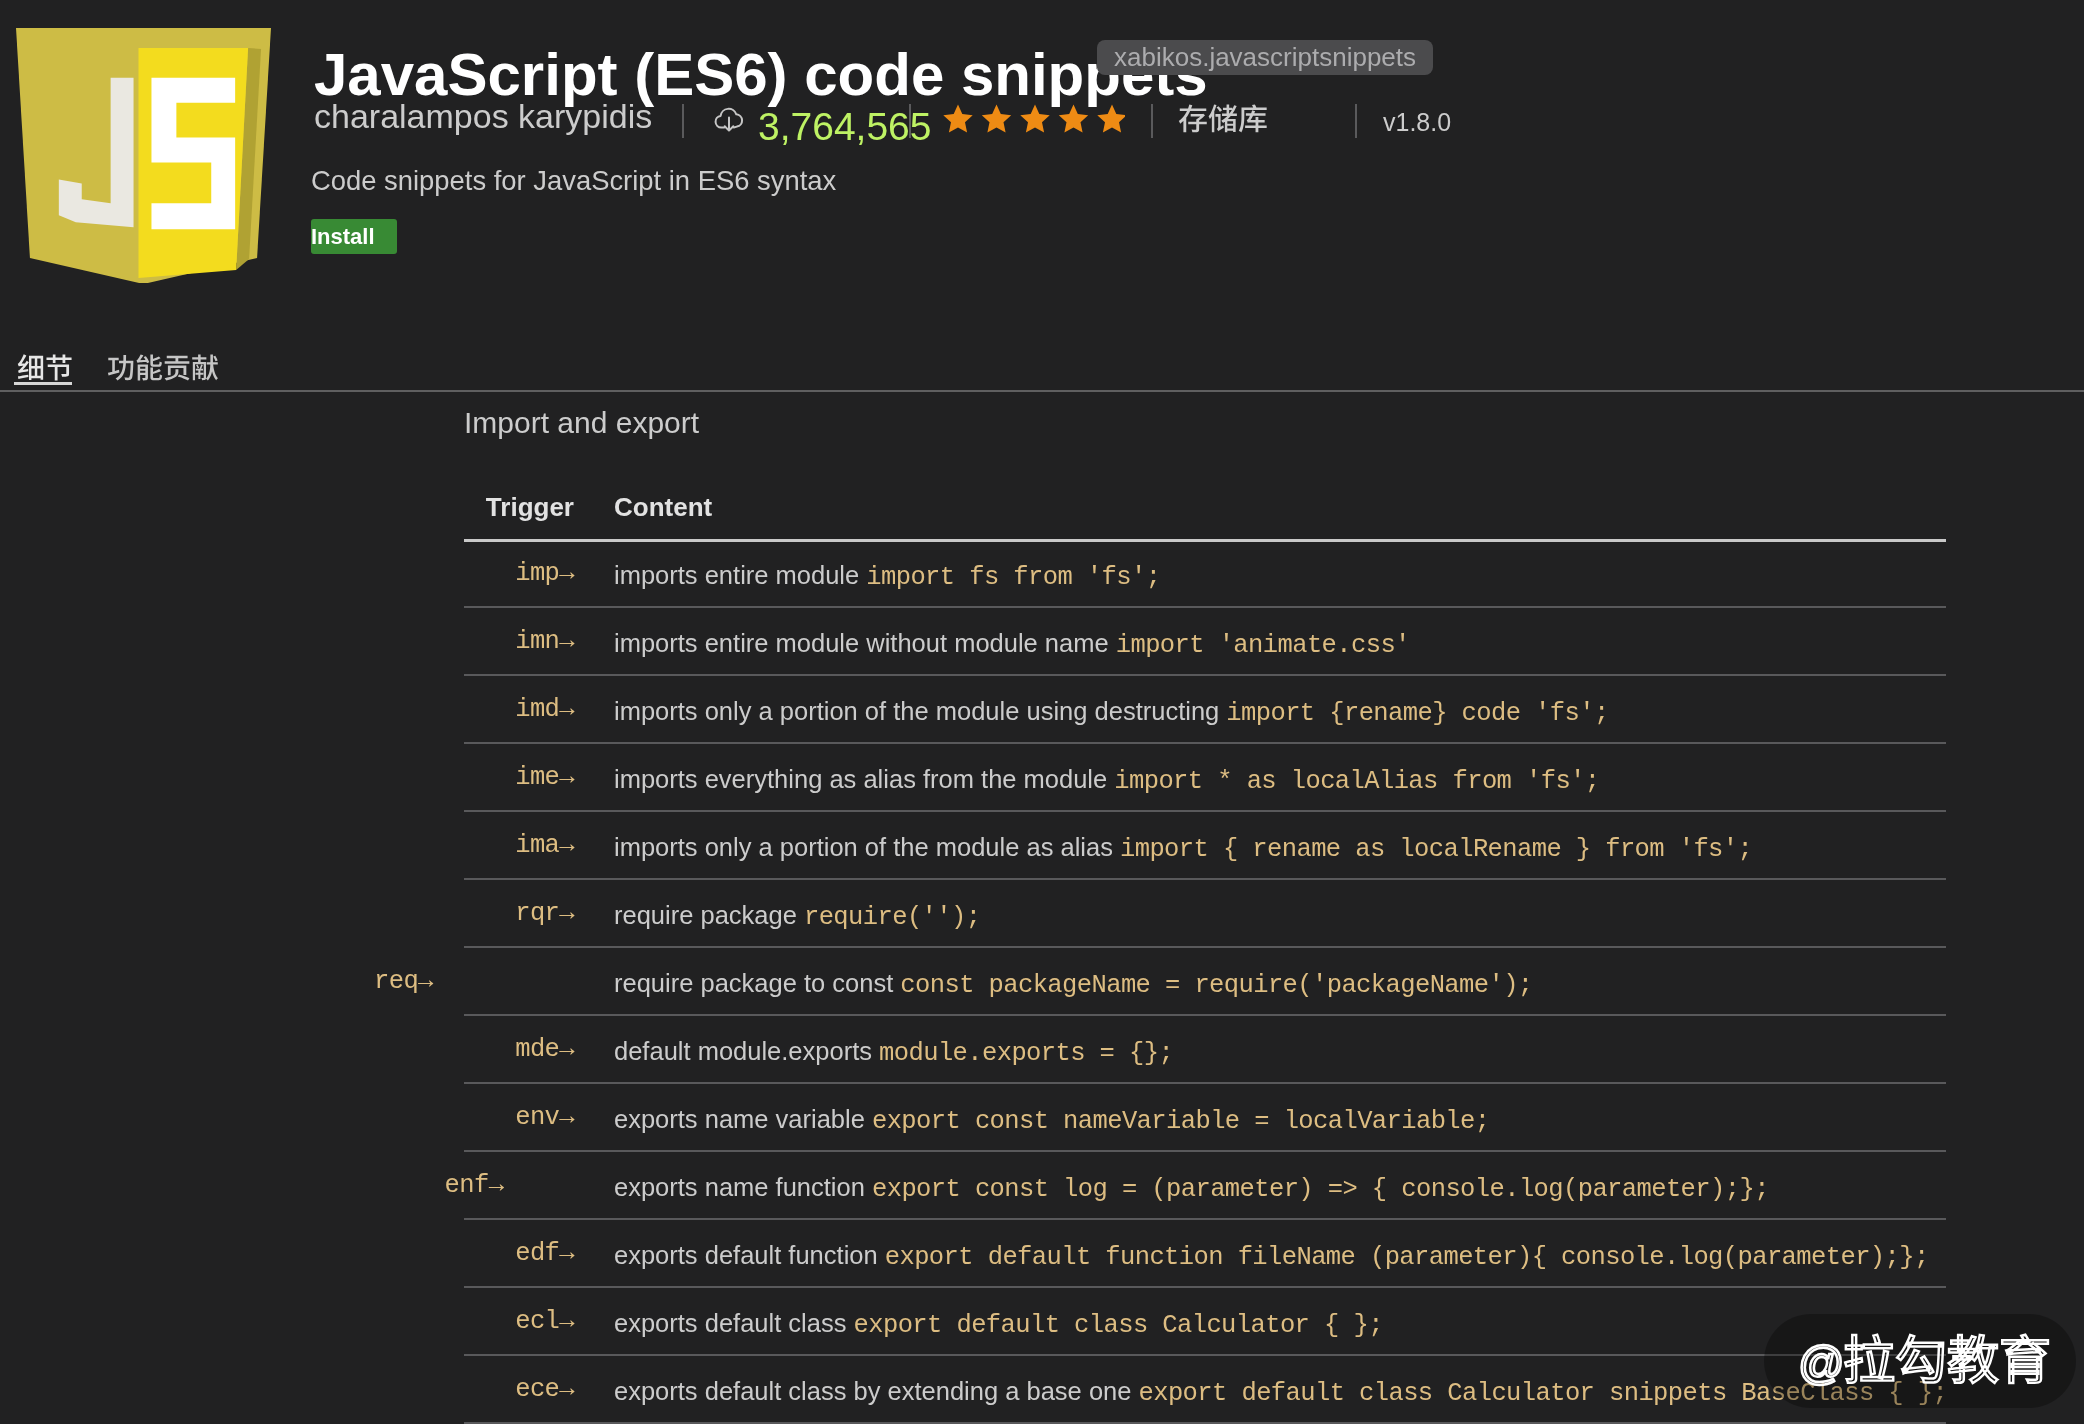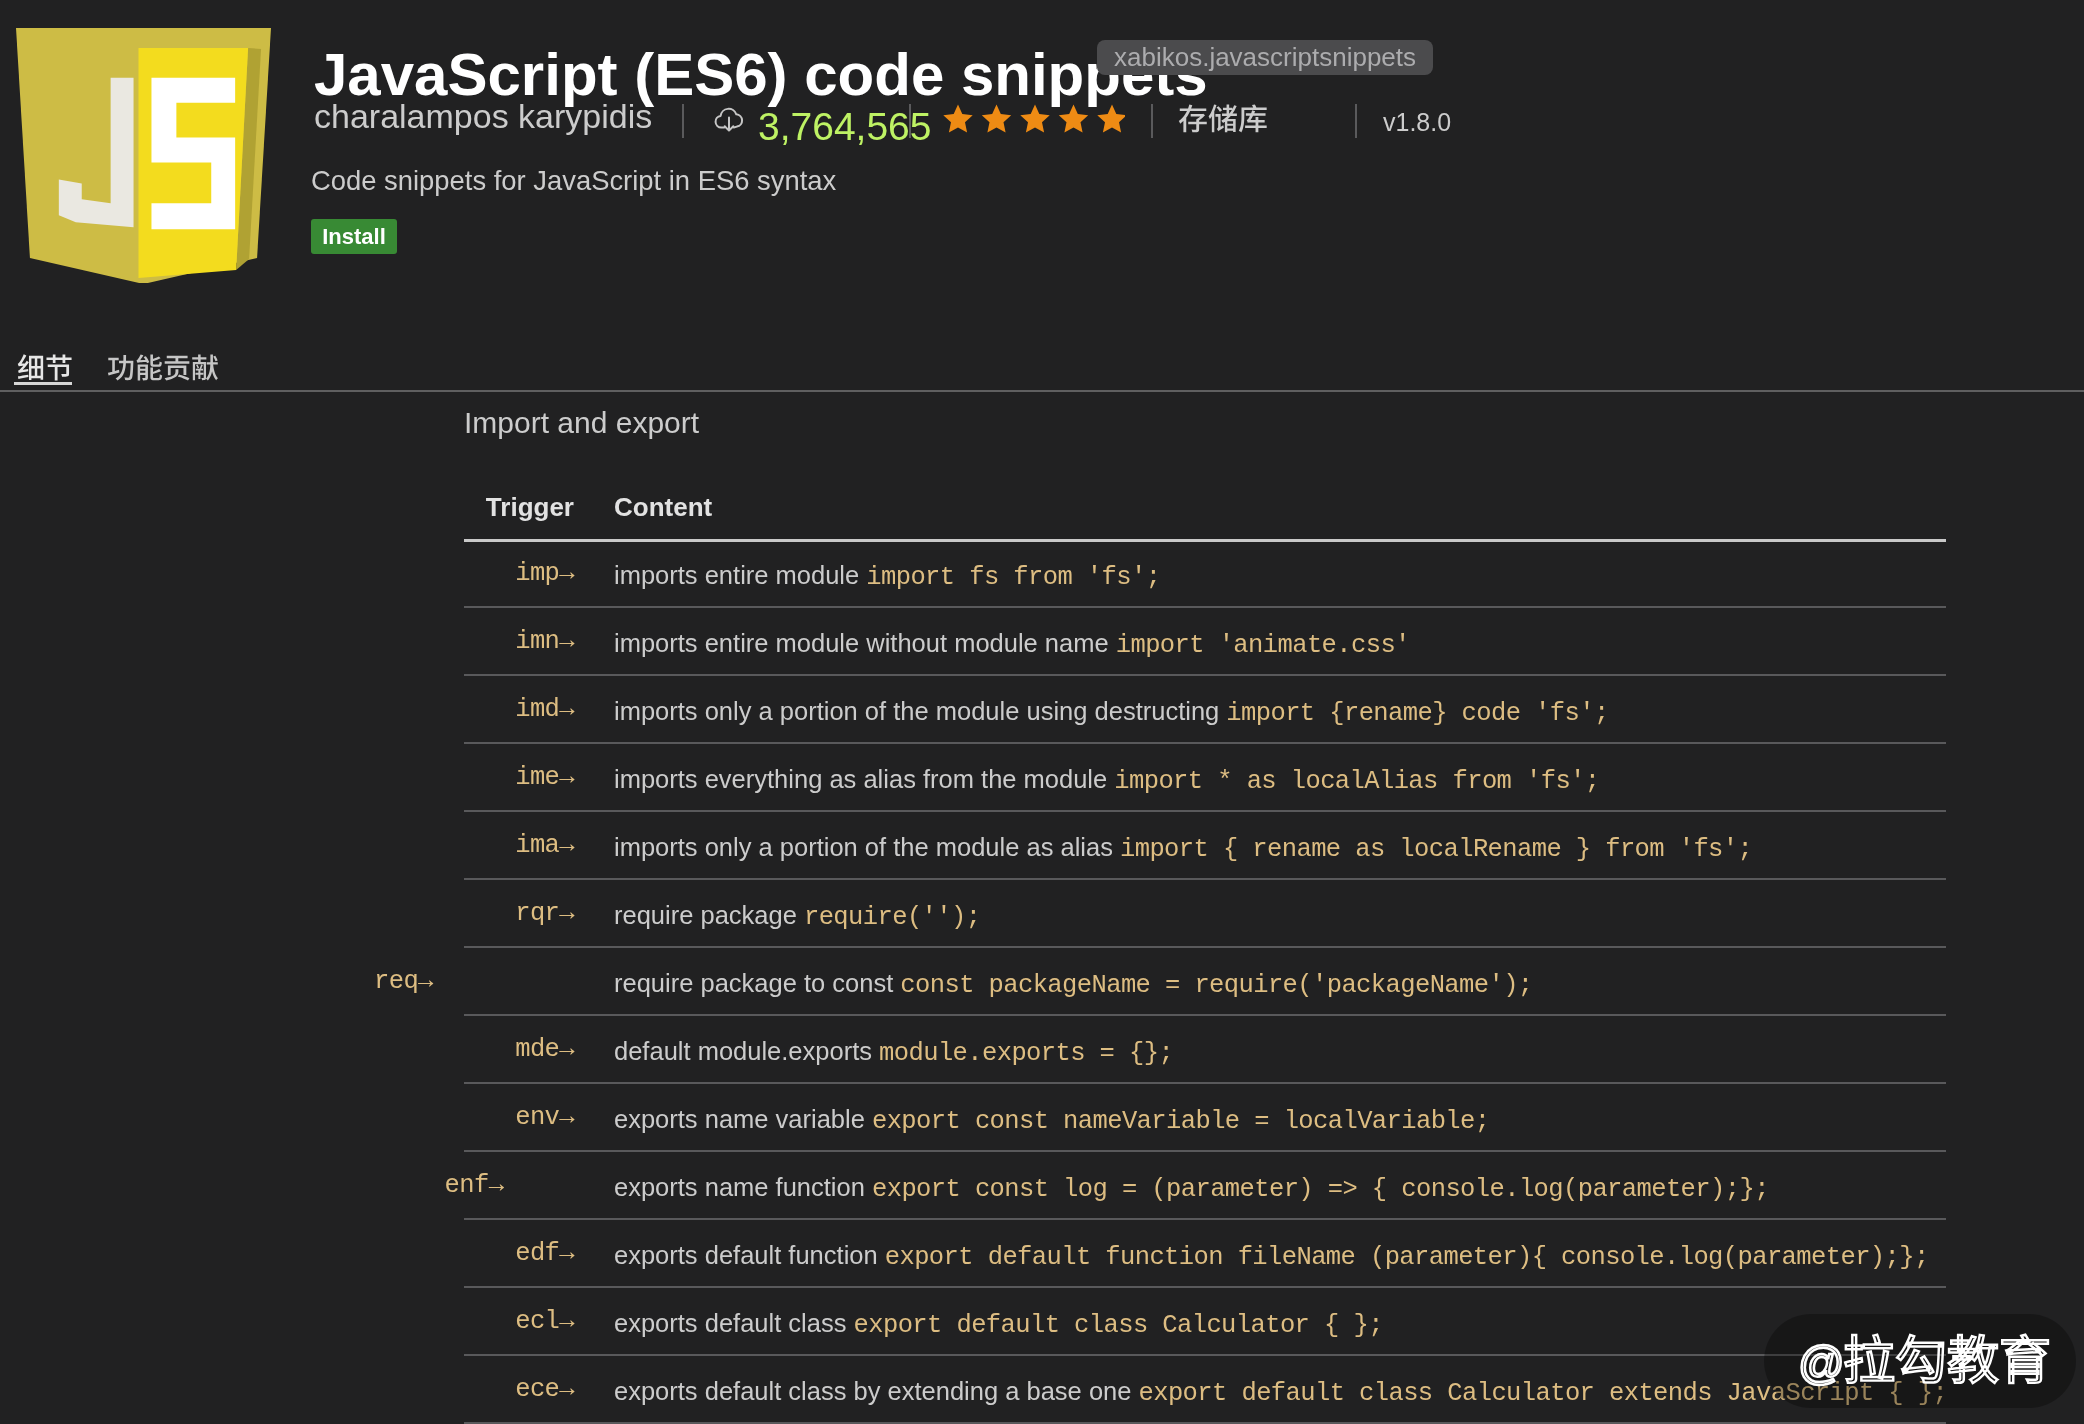--- a/index.html
+++ b/index.html
@@ -41,21 +41,21 @@
       <g transform="translate(32.0,25.8) scale(0.0300,-0.0300)">
         <path d="M619 844H705V500H619ZM872 818 956 796Q883 613 765 468Q648 323 502 229Q497 238 486 252Q475 265 463 279Q451 293 441 301Q537 355 619 434Q701 512 765 609Q830 707 872 818ZM499 738H811V657H499ZM468 547H963V462H468ZM602 200H877V131H602ZM563 363H922V-77H837V286H644V-81H563ZM602 43H877V-34H602ZM284 745 348 788Q382 757 415 717Q449 677 466 647L398 599Q382 629 350 671Q317 712 284 745ZM246 529H390V438H246ZM344 -49Q340 -38 332 -24Q324 -9 315 5Q306 19 298 27Q311 36 325 57Q339 78 339 111V529H420V38Q420 38 409 29Q397 20 382 7Q367 -7 355 -22Q344 -37 344 -49ZM344 -49 329 32 355 64 508 151Q512 133 519 112Q526 90 530 77Q476 43 442 22Q408 1 388 -12Q369 -25 359 -33Q350 -42 344 -49ZM202 847 283 825Q259 740 225 655Q191 569 151 493Q110 416 65 357Q61 368 53 385Q45 402 36 419Q27 437 20 448Q59 498 93 562Q126 627 154 700Q182 773 202 847ZM128 590 208 670 210 668V-82H128Z"></path>
       </g>
       <g transform="translate(62.0,25.8) scale(0.0300,-0.0300)">
         <path d="M263 552H918V467H263ZM237 145H956V58H237ZM585 426H679V-83H585ZM324 231Q322 241 317 257Q311 274 305 292Q299 309 293 322Q307 326 320 341Q334 356 349 380Q357 392 372 419Q387 445 406 482Q424 520 442 562Q460 605 473 648L571 616Q546 556 515 495Q485 435 451 380Q418 326 384 282V281Q384 281 375 276Q366 270 354 262Q343 254 333 246Q324 237 324 231ZM324 231V303L375 330H889L889 245H422Q384 245 358 241Q331 238 324 231ZM163 746H956V658H163ZM116 746H210V461Q210 401 207 330Q203 259 193 184Q182 109 162 39Q141 -31 107 -88Q99 -80 84 -69Q69 -58 54 -48Q38 -39 27 -34Q58 19 76 82Q94 145 103 212Q111 278 114 342Q116 406 116 461ZM466 824 560 846Q578 819 594 785Q610 751 617 726L518 700Q513 725 498 760Q484 795 466 824Z"></path>
       </g>
     </g>
   </svg>
 <div class="abs" style="left:1383px;top:108px;font-size:25px;color:#cccccc;line-height:29px">v1.8.0</div>
 <div class="abs" style="left:311px;top:165px;font-size:27.4px;color:#cccccc;line-height:31px">Code snippets for JavaScript in ES6 syntax</div>
-<div class="abs" style="left:311px;top:219px;width:86px;height:35px;background:#388a34;border-radius:3px;color:#ffffff;font-size:22px;font-weight:700;text-align:center;line-height:35px">Install</div>
+<div class="abs" style="left:311px;top:219px;width:86px;height:35px;background:#388a34;border-radius:3px;color:#ffffff;font-size:22px;font-weight:700;text-align:left;line-height:35px">Install</div>
 <svg width="60" height="31" viewBox="0 0 60 31" style="position:absolute;overflow:visible;left:15px;top:354px">
     <g fill="#e6e6e6">
       <g transform="translate(2.0,24.1) scale(0.0280,-0.0280)">
         <path d="M65 178Q63 187 58 203Q53 218 47 235Q41 253 35 264Q53 267 73 283Q93 299 119 325Q133 338 159 366Q186 395 218 435Q250 475 284 522Q318 569 347 617L425 566Q359 471 281 381Q203 292 123 224V222Q123 222 114 218Q106 213 94 206Q83 199 74 192Q65 185 65 178ZM65 178 60 253 104 284 400 325Q400 306 401 283Q402 260 404 245Q301 228 238 217Q175 206 140 200Q106 193 90 188Q74 183 65 178ZM59 420Q57 429 51 446Q46 463 39 480Q33 498 28 510Q43 514 58 530Q73 546 91 571Q101 583 118 611Q136 639 158 677Q179 716 201 760Q223 804 240 849L333 809Q303 748 268 687Q232 625 194 570Q157 515 119 471V469Q119 469 110 464Q101 459 89 451Q77 443 68 435Q59 427 59 420ZM59 420 57 488 100 516 322 534Q318 516 316 494Q313 471 313 457Q238 449 191 443Q144 438 118 434Q92 430 79 427Q66 423 59 420ZM34 62Q81 69 141 78Q200 88 267 100Q334 112 402 123L408 39Q313 20 218 2Q123 -16 49 -31ZM481 82H877V-6H481ZM479 430H881V342H479ZM636 726H724V41H636ZM428 794H934V-59H843V699H515V-67H428Z"></path>
       </g>
       <g transform="translate(30.0,24.1) scale(0.0280,-0.0280)">
         <path d="M761 489H859V161Q859 121 849 97Q838 74 807 62Q776 51 728 49Q679 47 608 47Q606 69 598 97Q590 125 580 146Q613 145 645 145Q677 144 702 144Q726 144 735 145Q750 145 755 149Q761 153 761 163ZM348 430H448V-82H348ZM97 489H804V398H97ZM53 737H949V647H53ZM279 844H375V540H279ZM626 844H726V540H626Z"></path>
       </g>
     </g>
   </svg>
@@ -111,21 +111,21 @@
 <div class="abs mono" style="left:374px;top:1171px;width:200px;text-align:center">enf→</div>
 <div class="abs" style="left:614px;top:1170px;font-size:25.5px;color:#cccccc;line-height:34px;white-space:pre">exports name function <span class="mono">export const log = (parameter) =&gt; { console.log(parameter);};</span></div>
 <div class="abs" style="left:464px;top:1218px;width:1482px;height:2px;background:#59595b"></div>
 <div class="abs mono" style="left:374px;top:1239px;width:200px;text-align:right">edf→</div>
 <div class="abs" style="left:614px;top:1238px;font-size:25.5px;color:#cccccc;line-height:34px;white-space:pre">exports default function <span class="mono">export default function fileName (parameter){ console.log(parameter);};</span></div>
 <div class="abs" style="left:464px;top:1286px;width:1482px;height:2px;background:#59595b"></div>
 <div class="abs mono" style="left:374px;top:1307px;width:200px;text-align:right">ecl→</div>
 <div class="abs" style="left:614px;top:1306px;font-size:25.5px;color:#cccccc;line-height:34px;white-space:pre">exports default class <span class="mono">export default class Calculator { };</span></div>
 <div class="abs" style="left:464px;top:1354px;width:1482px;height:2px;background:#59595b"></div>
 <div class="abs mono" style="left:374px;top:1375px;width:200px;text-align:right">ece→</div>
-<div class="abs" style="left:614px;top:1374px;font-size:25.5px;color:#cccccc;line-height:34px;white-space:pre">exports default class by extending a base one <span class="mono">export default class Calculator extends JavaScript { };</span></div>
+<div class="abs" style="left:614px;top:1374px;font-size:25.5px;color:#cccccc;line-height:34px;white-space:pre">exports default class by extending a base one <span class="mono">export default class Calculator snippets BaseClass { };</span></div>
 <div class="abs" style="left:464px;top:1422px;width:1482px;height:2px;background:#59595b"></div>
 <div class="abs" style="left:1764px;top:1314px;width:312px;height:94px;border-radius:47px;background:rgba(0,0,0,0.30)"></div>
 <svg class="abs" style="left:1798px;top:1330px" width="60" height="70" viewBox="0 0 60 70">
     <text x="0" y="49" font-family="Liberation Sans, sans-serif" font-size="46" fill="none" stroke="#ffffff" stroke-width="2.5">@</text>
   </svg>
 <svg width="212" height="58" viewBox="0 0 212 58" style="position:absolute;overflow:visible;left:1841px;top:1334.3px">
     <g fill="none" stroke="#ffffff" stroke-width="48">
       <g transform="translate(2.0,44.7) scale(0.0520,-0.0520)">
         <path d="M400 658H939V587H400ZM469 509 535 524Q548 472 560 414Q571 356 581 298Q592 241 599 190Q606 140 610 101L537 80Q534 120 527 172Q521 224 511 282Q502 340 491 399Q481 457 469 509ZM788 532 867 519Q857 457 844 388Q831 320 816 251Q801 183 785 120Q770 57 755 8L690 23Q704 73 719 137Q733 201 746 270Q759 339 770 407Q781 475 788 532ZM353 34H966V-37H353ZM586 828 657 847Q671 810 685 766Q700 723 707 691L633 669Q627 701 614 746Q600 791 586 828ZM43 311Q105 326 188 349Q272 373 358 397L367 328Q289 305 209 281Q130 257 65 238ZM55 638H358V567H55ZM179 840H253V7Q253 -23 245 -40Q238 -56 218 -65Q200 -74 171 -76Q142 -79 95 -78Q93 -65 86 -45Q80 -25 73 -10Q103 -11 129 -11Q154 -11 162 -10Q179 -10 179 7Z"></path>
       </g>

